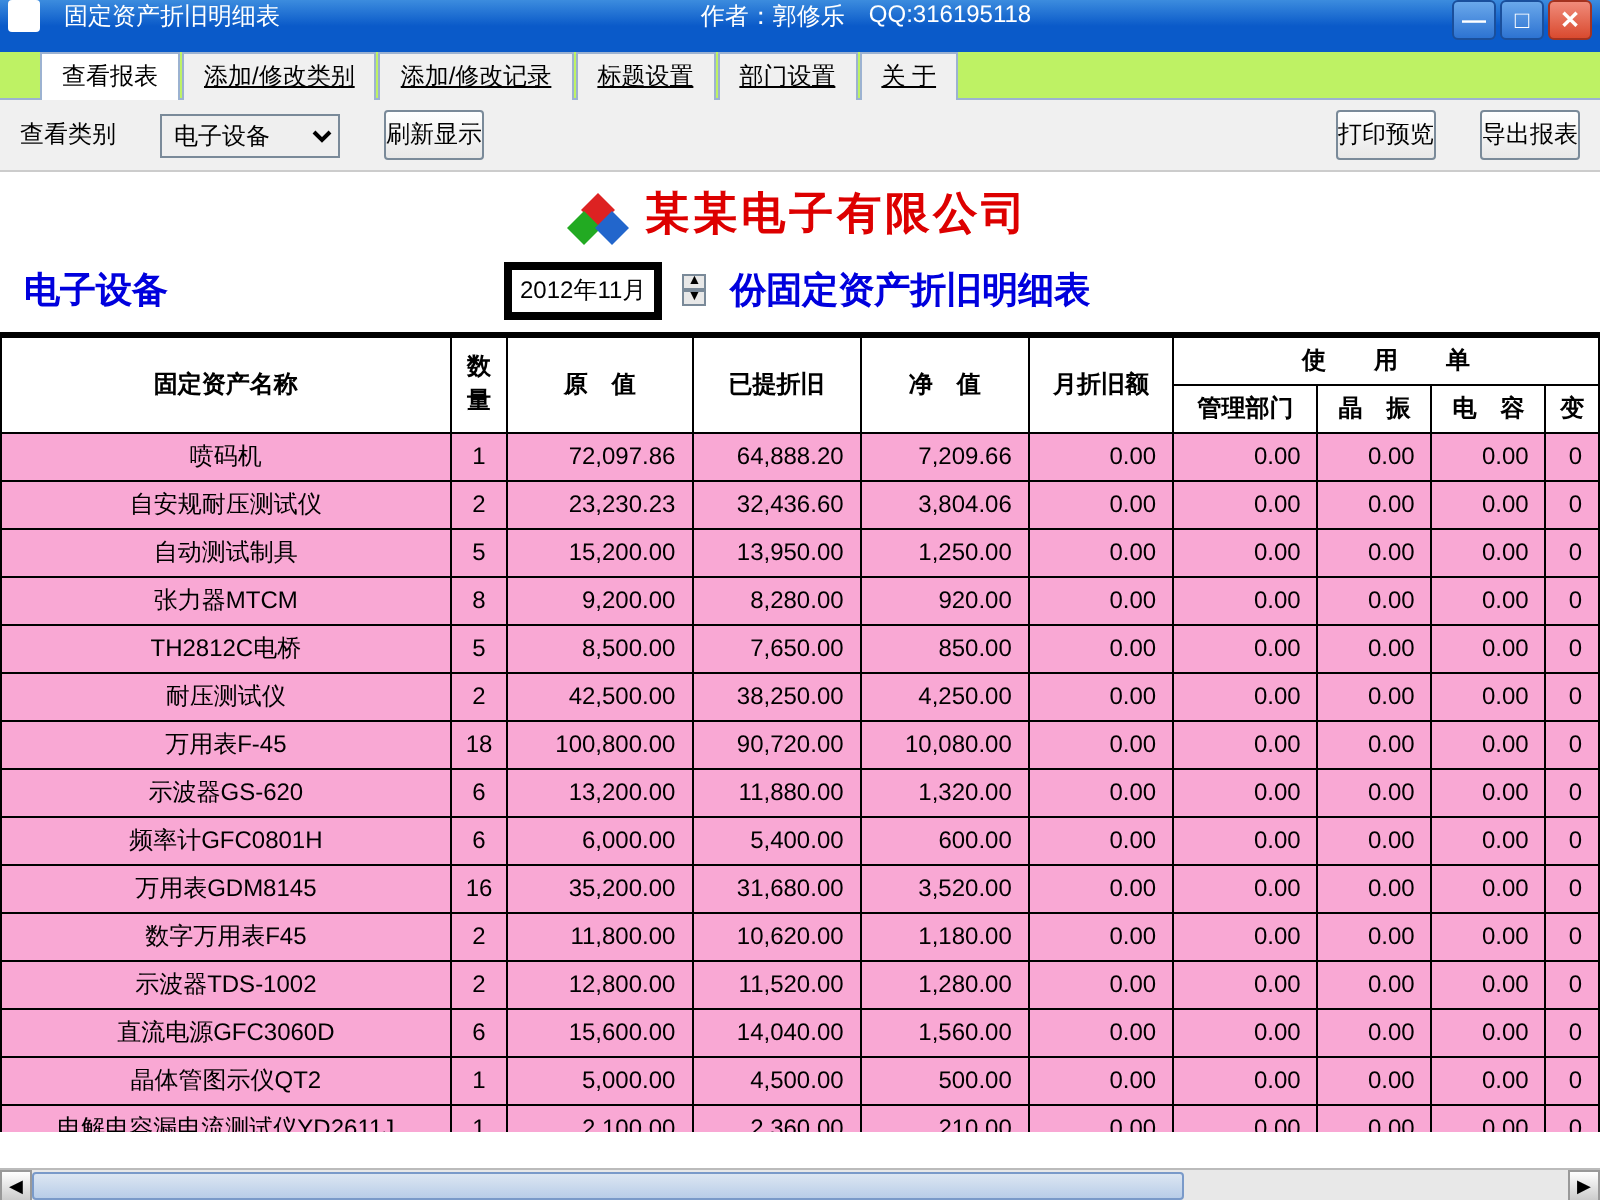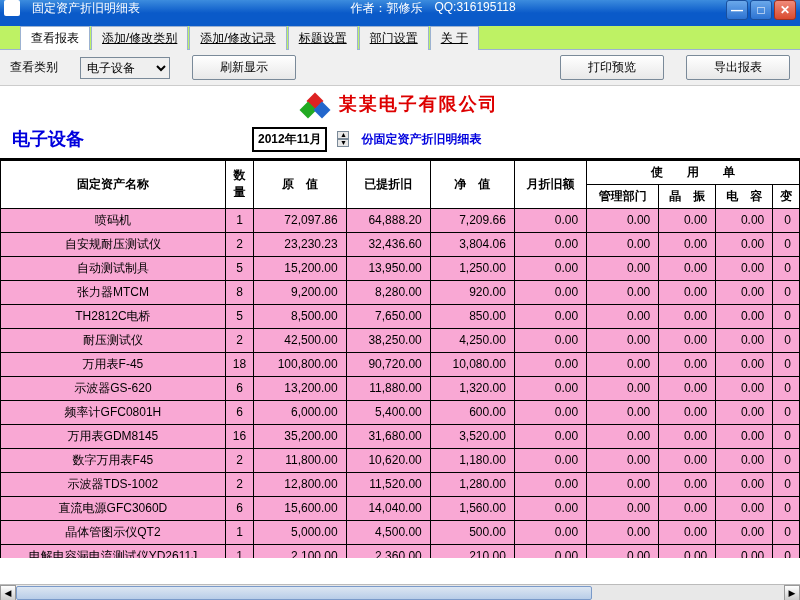--- a/index.html
+++ b/index.html
@@ -9,35 +9,35 @@
 .titlebar .spacer{flex:1}
 .winbtns{display:flex;gap:2px}
 .winbtn{width:22px;height:20px;border-radius:3px;display:flex;align-items:center;justify-content:center;font-weight:bold;cursor:pointer}
 .winbtn.min,.winbtn.max{background:linear-gradient(#6aa8ea,#2d73d2);border:1px solid #1a4f9c;color:#fff}
 .winbtn.close{background:linear-gradient(#f08b7a,#d94a2f);border:1px solid #a3321f;color:#fff}
 .tabs{height:24px;background:#bef264;display:flex;align-items:flex-end;border-bottom:1px solid #9cb2d1;padding-left:20px}
 .tab{padding:3px 10px;border:1px solid #9cb2d1;border-bottom:none;background:#f0f0f0;margin-right:1px;font-size:12px;cursor:pointer;position:relative;top:1px;text-decoration:underline}
 .tab.active{background:#fff;text-decoration:none;z-index:2}
 .toolbar{height:36px;background:#f0f0f0;display:flex;align-items:center;padding:0 10px;gap:22px;border-bottom:1px solid #ccc}
 .toolbar .filler{flex:1}
-.btn{padding:3px 27px;border:1px solid #7a8a99;background:linear-gradient(#fff,#e8e8e8);cursor:pointer;border-radius:2px}
+.btn{padding:3px 0;border:1px solid #7a8a99;background:linear-gradient(#fff,#e8e8e8);cursor:pointer;border-radius:2px}
 select{padding:2px;border:1px solid #7a8a99;width:90px}
 .header-area{text-align:center;padding:6px 0 2px}
-.company{color:#d00;font-size:18px;font-weight:bold;letter-spacing:2px}
+.company{color:#d00;font-size:22px;font-weight:bold;letter-spacing:2px}
 .cube{display:inline-block;width:28px;height:28px;vertical-align:middle;margin-right:6px;position:relative}
 .cube span{position:absolute;width:12px;height:12px;transform:rotate(45deg)}
 .cube .r{background:#d22;top:2px;left:8px}
 .cube .g{background:#2a2;top:11px;left:1px}
 .cube .b{background:#26c;top:11px;left:15px}
 .subhead{display:flex;align-items:center;padding:4px 12px 6px;gap:8px}
 .cat-label{color:#00d;font-size:18px;font-weight:bold}
-.date-box{border:2px solid #000000;padding:2px 4px;font-weight:bold;margin-left:160px}
+.date-box{border:4px solid #000000;padding:2px 4px;font-weight:normal;margin-left:160px}
 .spinner{display:inline-flex;flex-direction:column;vertical-align:middle;margin-left:2px}
 .spinner div{width:12px;height:8px;border:1px solid #7a8a99;background:#e8e8e8;font-size:7px;text-align:center;line-height:6px;cursor:pointer}
-.suffix{color:#00d;font-size:12px;font-weight:bold;margin-left:4px}
+.suffix{color:#00d;font-size:18px;font-weight:bold;margin-left:4px}
 .table-wrap{height:400px;overflow:auto;border-top:2px solid #000}
 table{border-collapse:collapse;width:100%}
 th,td{border:1px solid #000;padding:3px 4px;text-align:center;white-space:nowrap}
 th{background:#fff;font-weight:bold}
 tbody tr{background:#f9a8d4}
 tbody td{color:#000}
 .num{text-align:right;padding-right:8px}
 .hscroll{position:absolute;bottom:0;left:0;right:0;height:16px;background:#e8e8e8;border-top:1px solid #bbb;display:flex}
 .hscroll .arrow{width:16px;height:16px;background:linear-gradient(#fff,#ccc);border:1px solid #999;cursor:pointer;display:flex;align-items:center;justify-content:center;font-size:9px}
 .hscroll .track{flex:1;position:relative}

